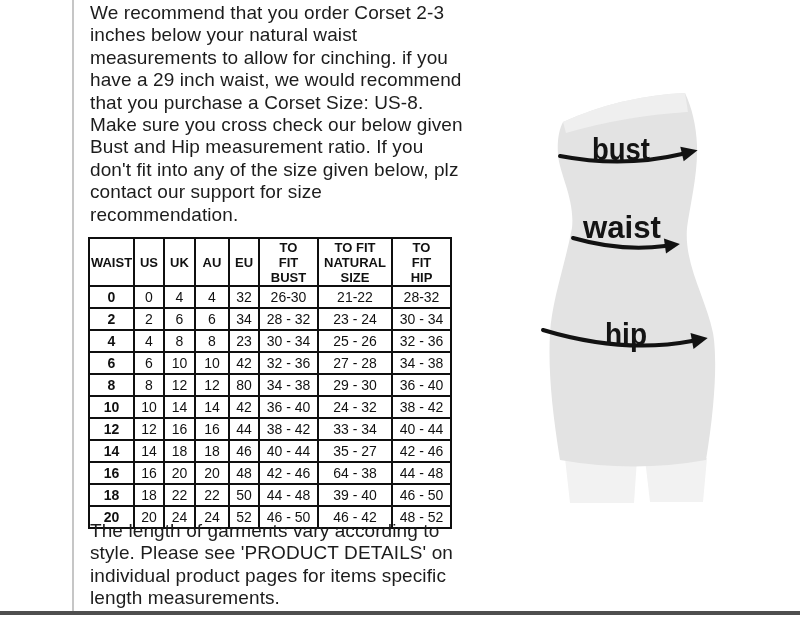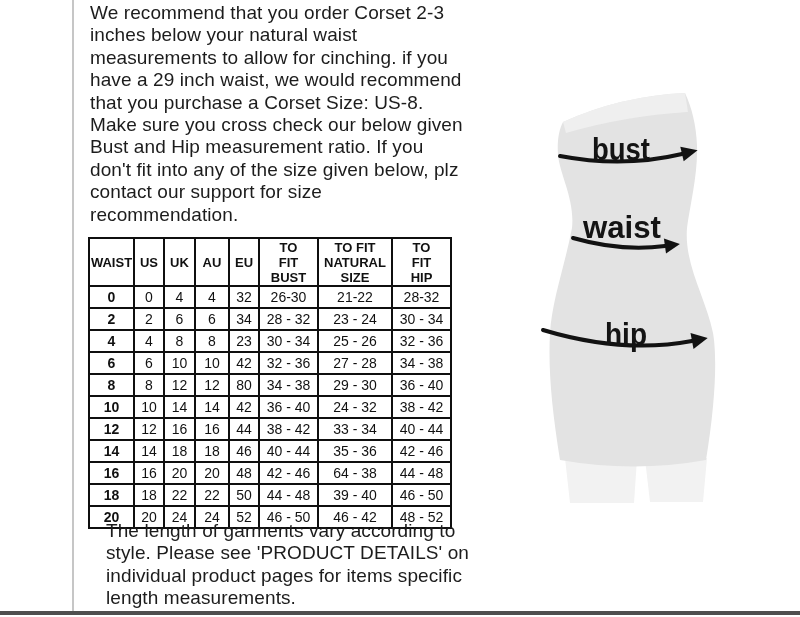--- a/index.html
+++ b/index.html
@@ -8,21 +8,21 @@
     font-family:"Liberation Sans", sans-serif; color:#1e1e1e; overflow:hidden;
   }
   .v-rule { position:absolute; left:72px; top:0; width:2px; height:612px; background:#c6c6c6; }
   .h-rule { position:absolute; left:0; top:611px; width:800px; height:4px; background:#4f4f4f; }
   .intro {
     position:absolute; left:90px; top:2px; width:410px;
     font-size:19px; line-height:22.4px; letter-spacing:0.1px;
     white-space:pre-line; color:#1c1c1c;
   }
   .footer-note {
-    position:absolute; left:106px; top:520px; width:410px;
+    position:absolute; left:90px; top:520px; width:410px;
     font-size:19px; line-height:22.4px; letter-spacing:0.1px;
     white-space:pre-line; color:#1c1c1c;
   }
   table.size-chart {
     position:absolute; left:88px; top:237px; width:362px;
     border-collapse:collapse; table-layout:fixed;
   }
   table.size-chart th, table.size-chart td {
     border:2px solid #0f0f0f; text-align:center; padding:0; overflow:hidden;
   }
@@ -157,21 +157,21 @@
           <td>33 - 34</td>
           <td>40 - 44</td>
         </tr>
         <tr>
           <td>14</td>
           <td>14</td>
           <td>18</td>
           <td>18</td>
           <td>46</td>
           <td>40 - 44</td>
-          <td>35 - 36</td>
+          <td>35 - 27</td>
           <td>42 - 46</td>
         </tr>
         <tr>
           <td>16</td>
           <td>16</td>
           <td>20</td>
           <td>20</td>
           <td>48</td>
           <td>42 - 46</td>
           <td>64 - 38</td>

